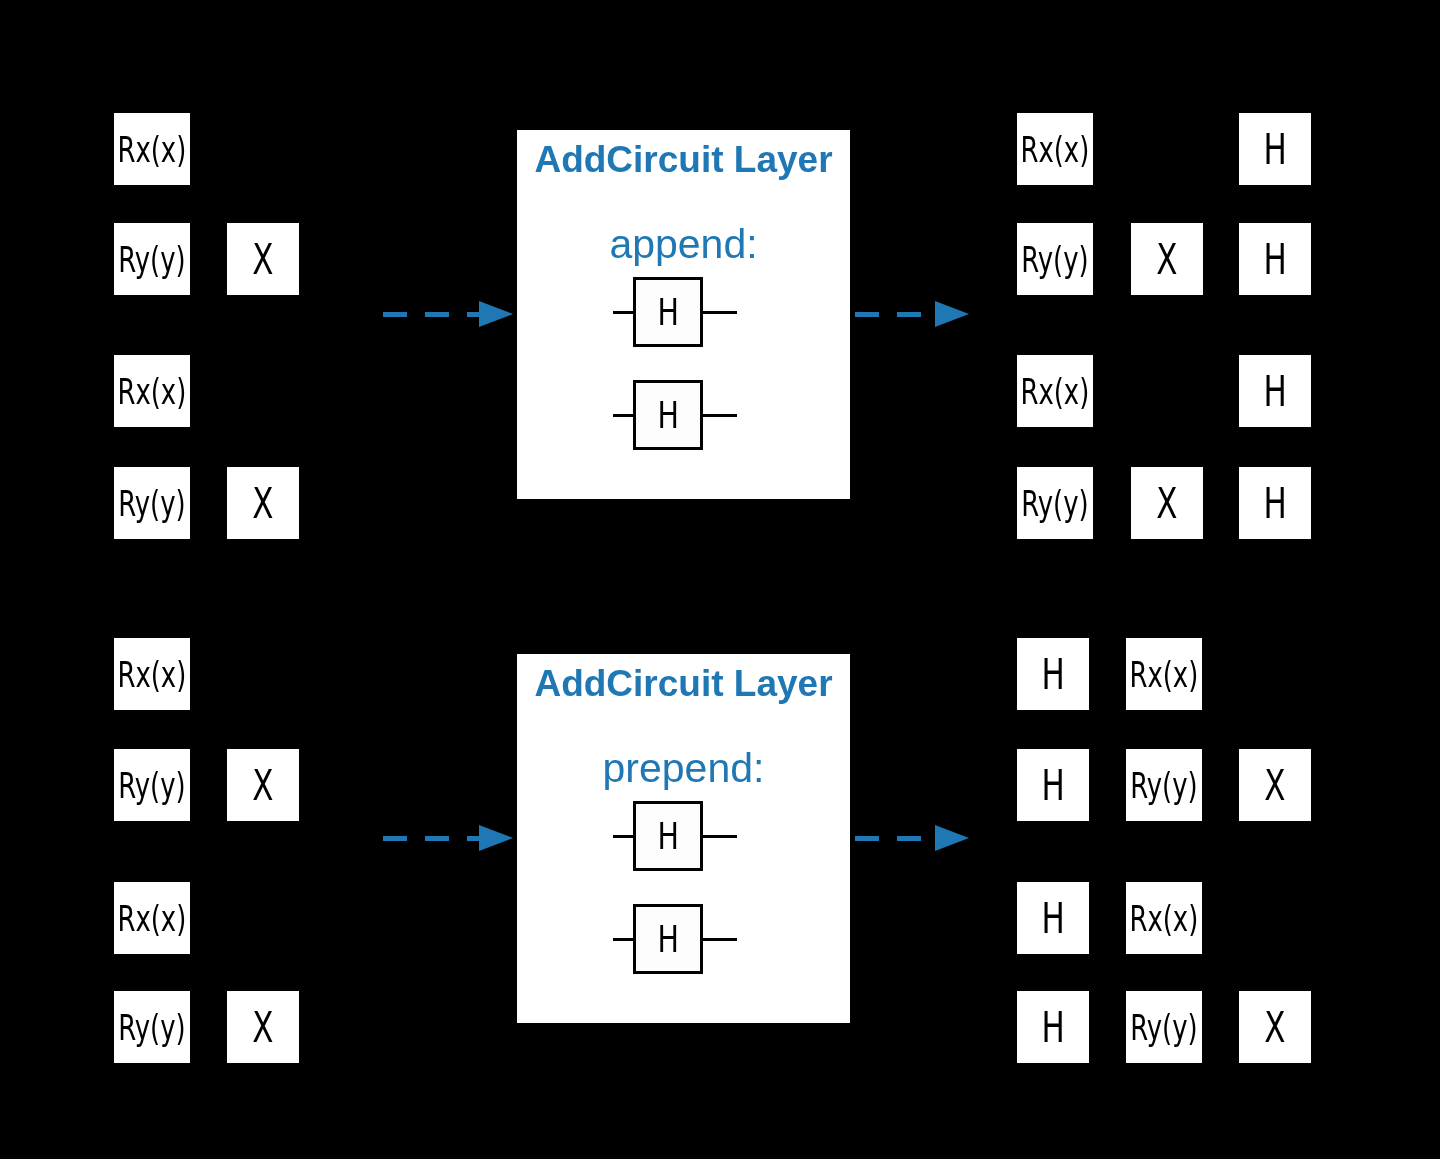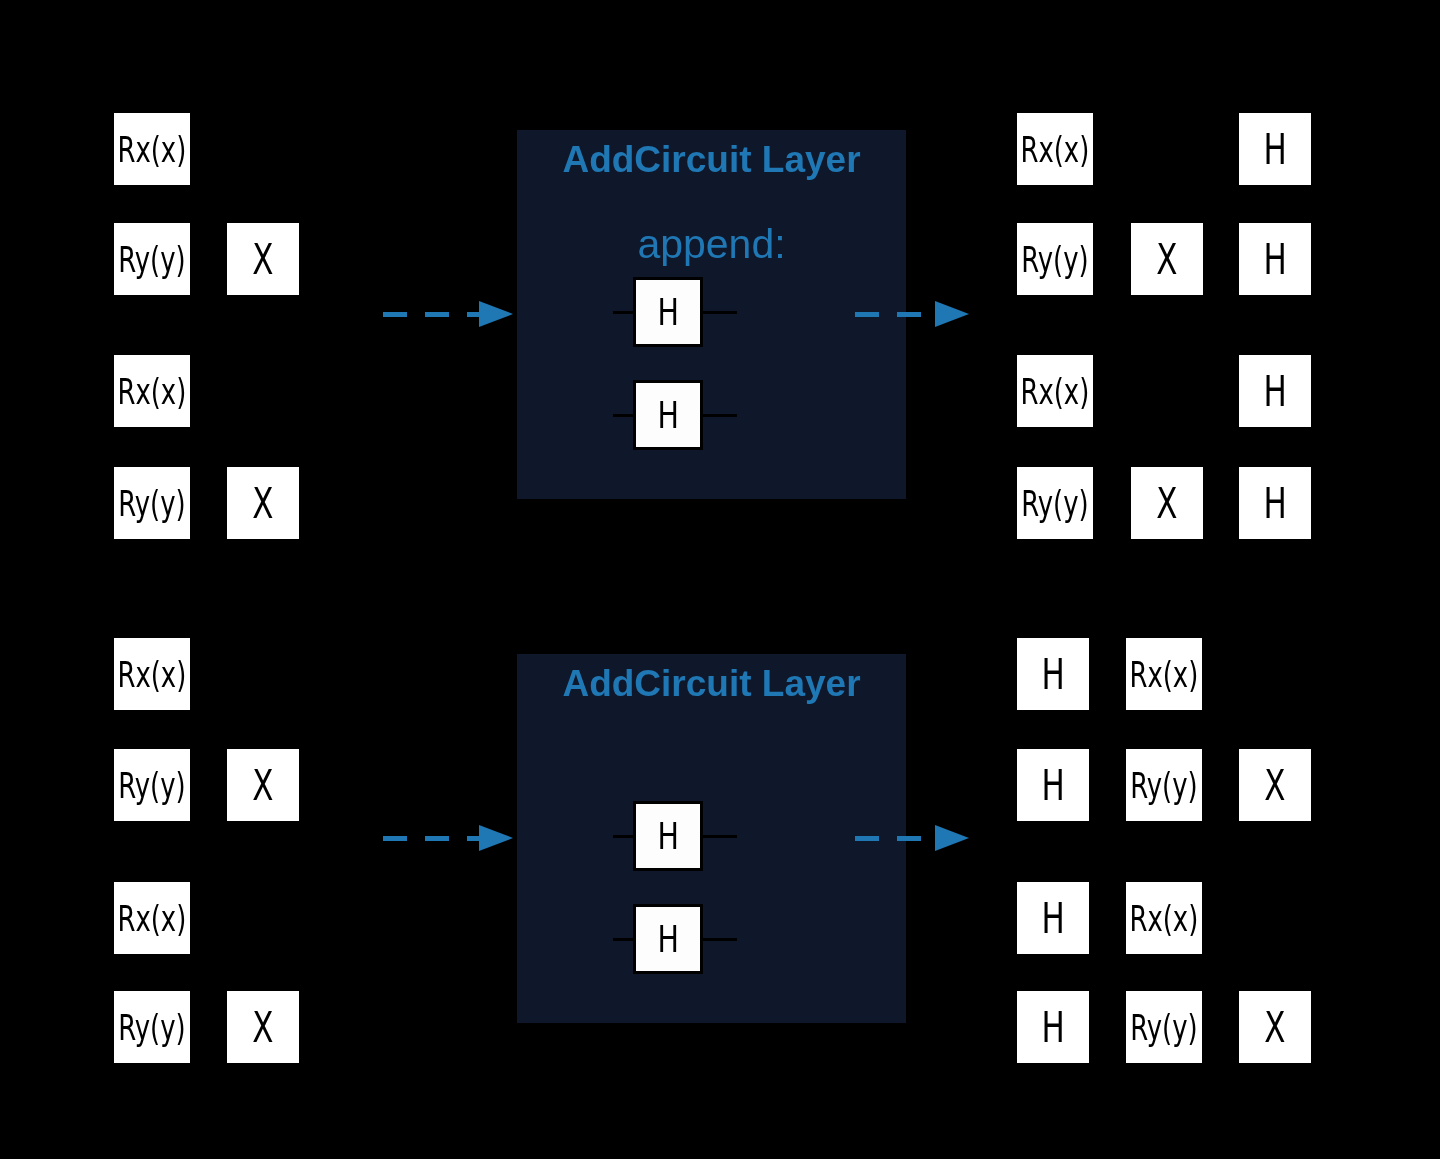--- a/index.html
+++ b/index.html
@@ -15,21 +15,21 @@
   }
   .circuit{position:absolute;inset:0;}
   .gate{
     position:absolute;background:var(--gate-fill);color:var(--gate-text);
     display:flex;align-items:center;justify-content:center;
   }
   .glabel{display:inline-block;font-family:"DejaVu Sans","Liberation Sans",sans-serif;white-space:nowrap;}
   .gate--letter .glabel{font-size:43px;transform:scaleX(0.72);}
   .gate--r .glabel{font-size:36px;transform:scaleX(0.72);}
   .layer-box{
-    position:absolute;left:517px;width:389px;height:369px;background:#0f172a;
+    position:absolute;left:517px;width:333px;height:369px;background:#ffffff;
   }
   .layer-title{
     position:absolute;top:8px;left:0;width:100%;text-align:center;
     font-weight:bold;font-size:37px;line-height:1.2;color:var(--blue);
   }
   .layer-mode{
     position:absolute;top:90px;left:0;width:100%;text-align:center;
     font-size:41px;line-height:1.2;color:var(--blue);
   }
   .mini-row{position:absolute;left:96px;height:70px;display:flex;align-items:center;}
@@ -176,20 +176,21 @@
       <span class="wire wire--l"></span>
       <span class="mini-gate">
           <span class="mlabel">H</span>
         </span>
       <span class="wire wire--r"></span>
     </div>
   </div>
 
   <div class="layer-box" style="top:654px">
     <div class="layer-title">AddCircuit Layer</div>
+    <div class="layer-mode">prepend:</div>
     <div class="mini-row" style="top:147px">
       <span class="wire wire--l"></span>
       <span class="mini-gate">
           <span class="mlabel">H</span>
         </span>
       <span class="wire wire--r"></span>
     </div>
     <div class="mini-row" style="top:250px">
       <span class="wire wire--l"></span>
       <span class="mini-gate">

